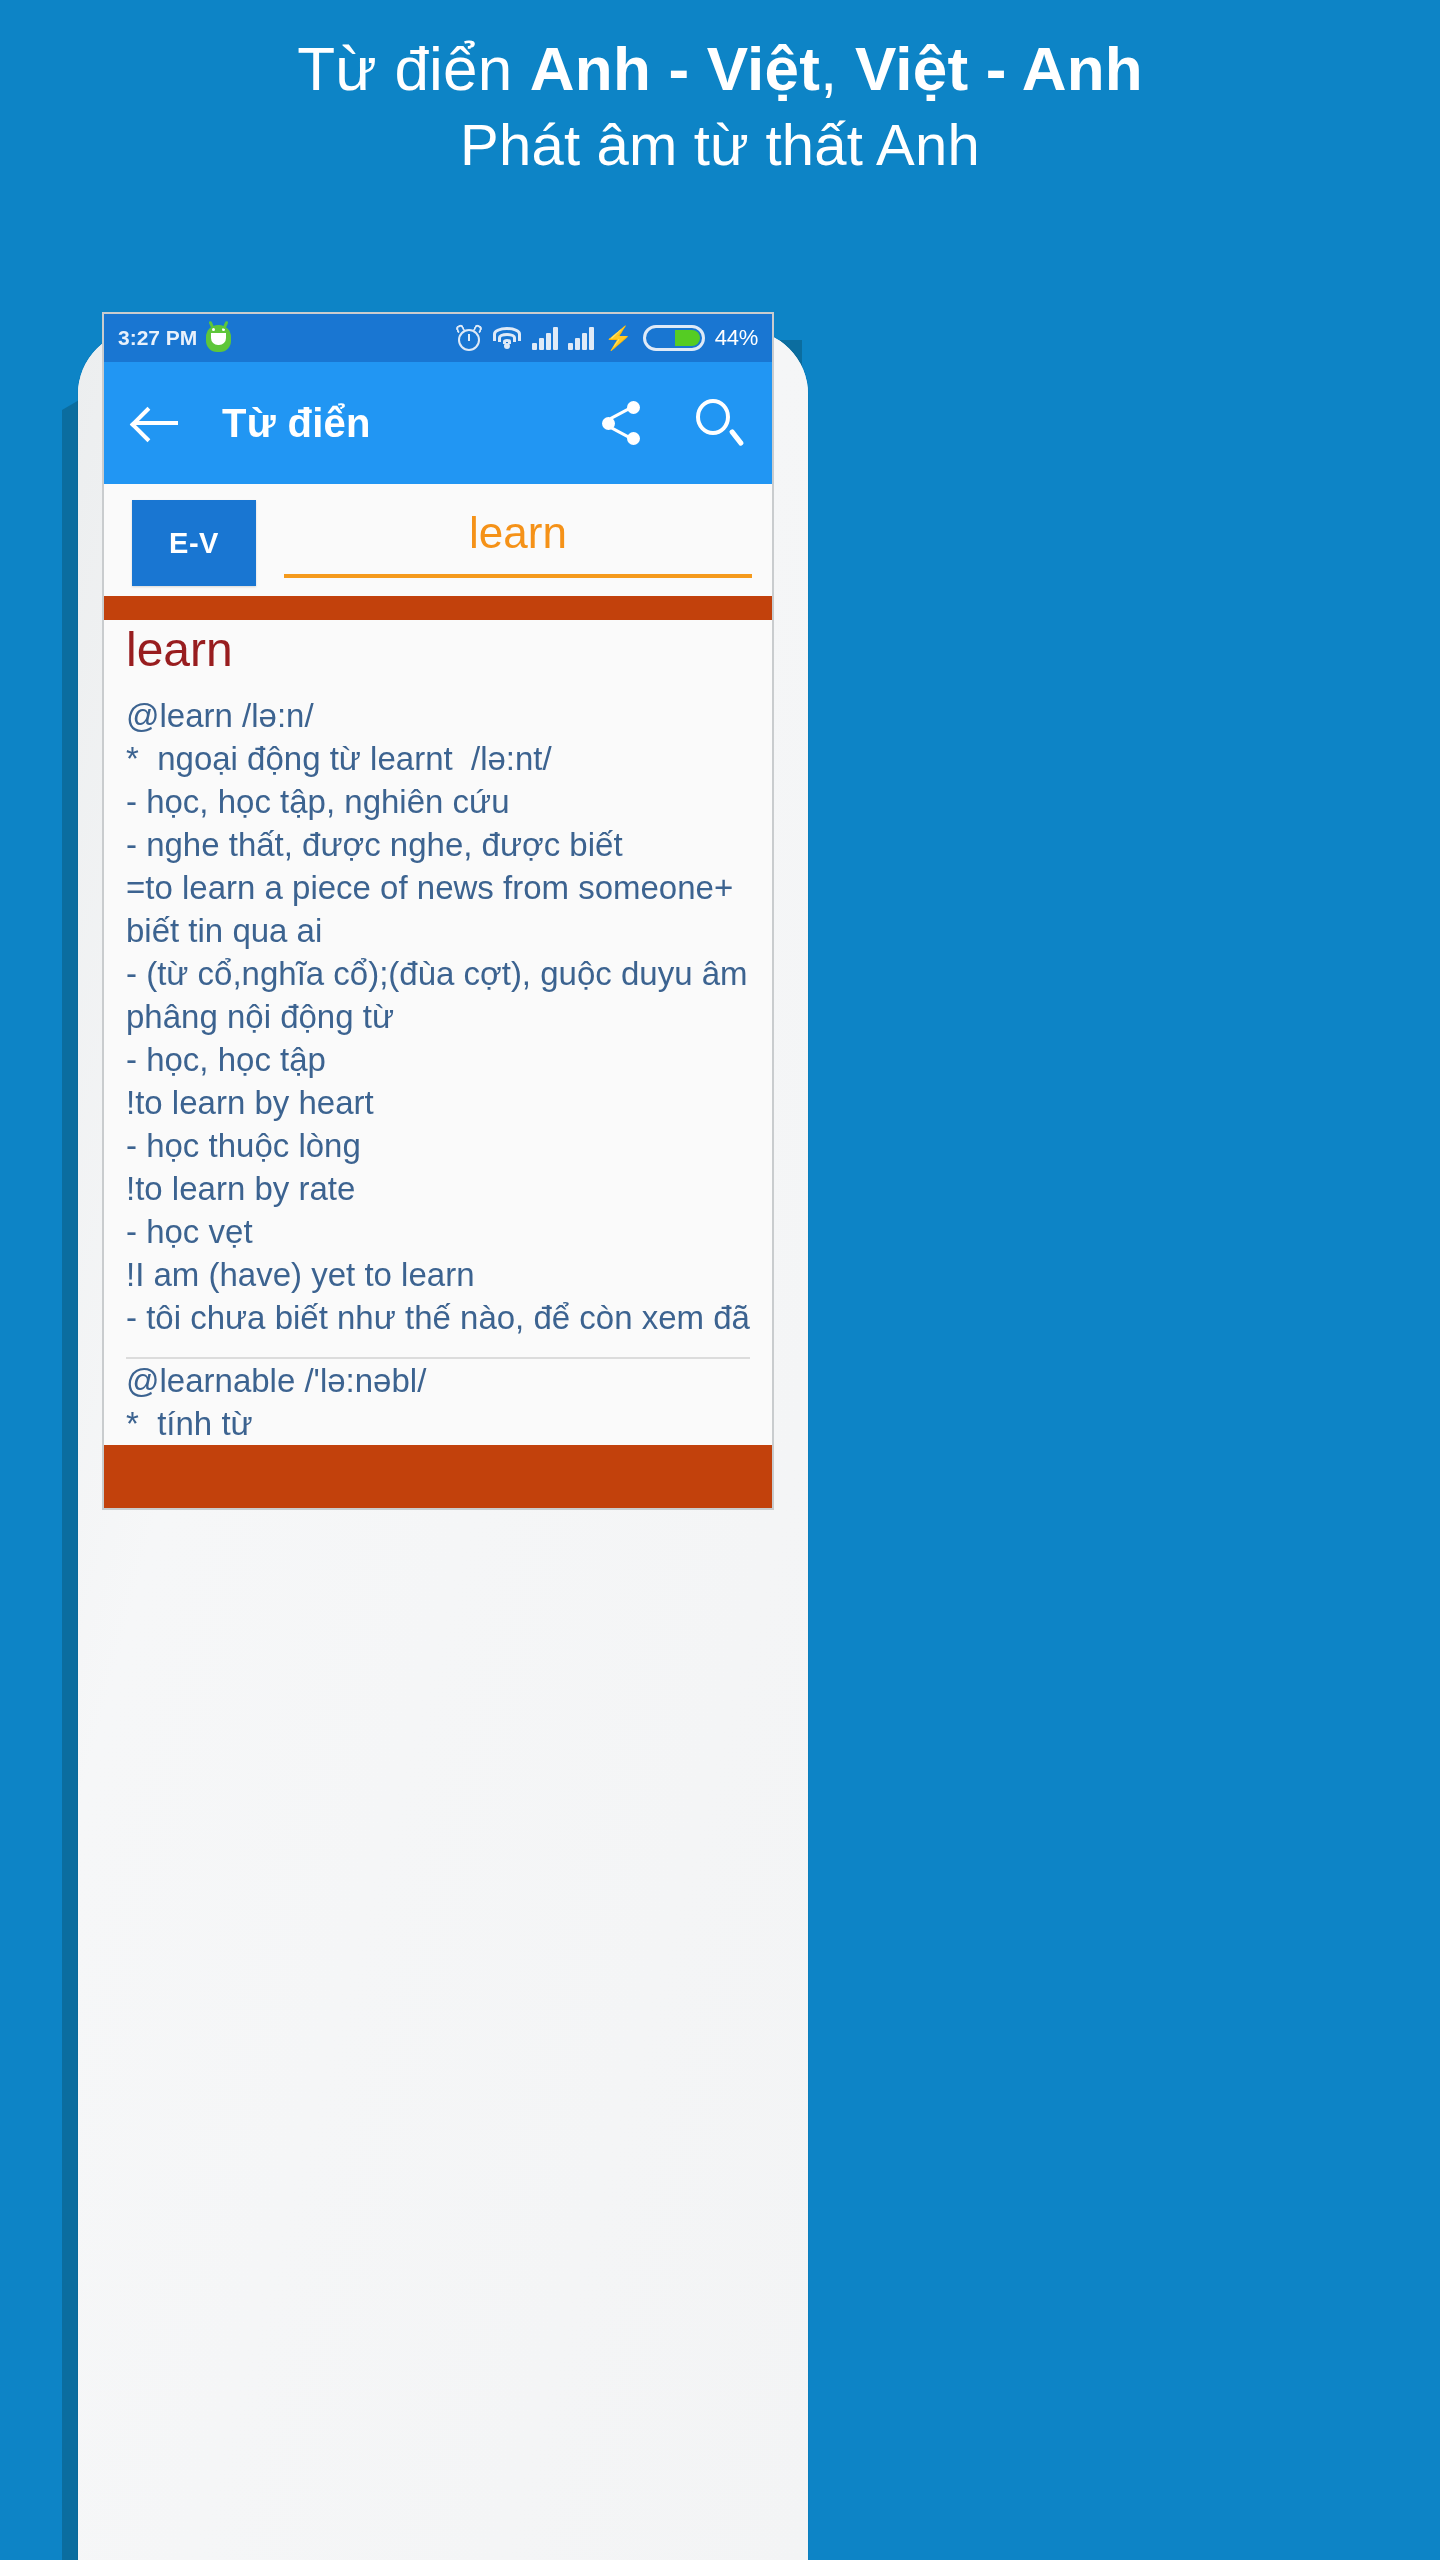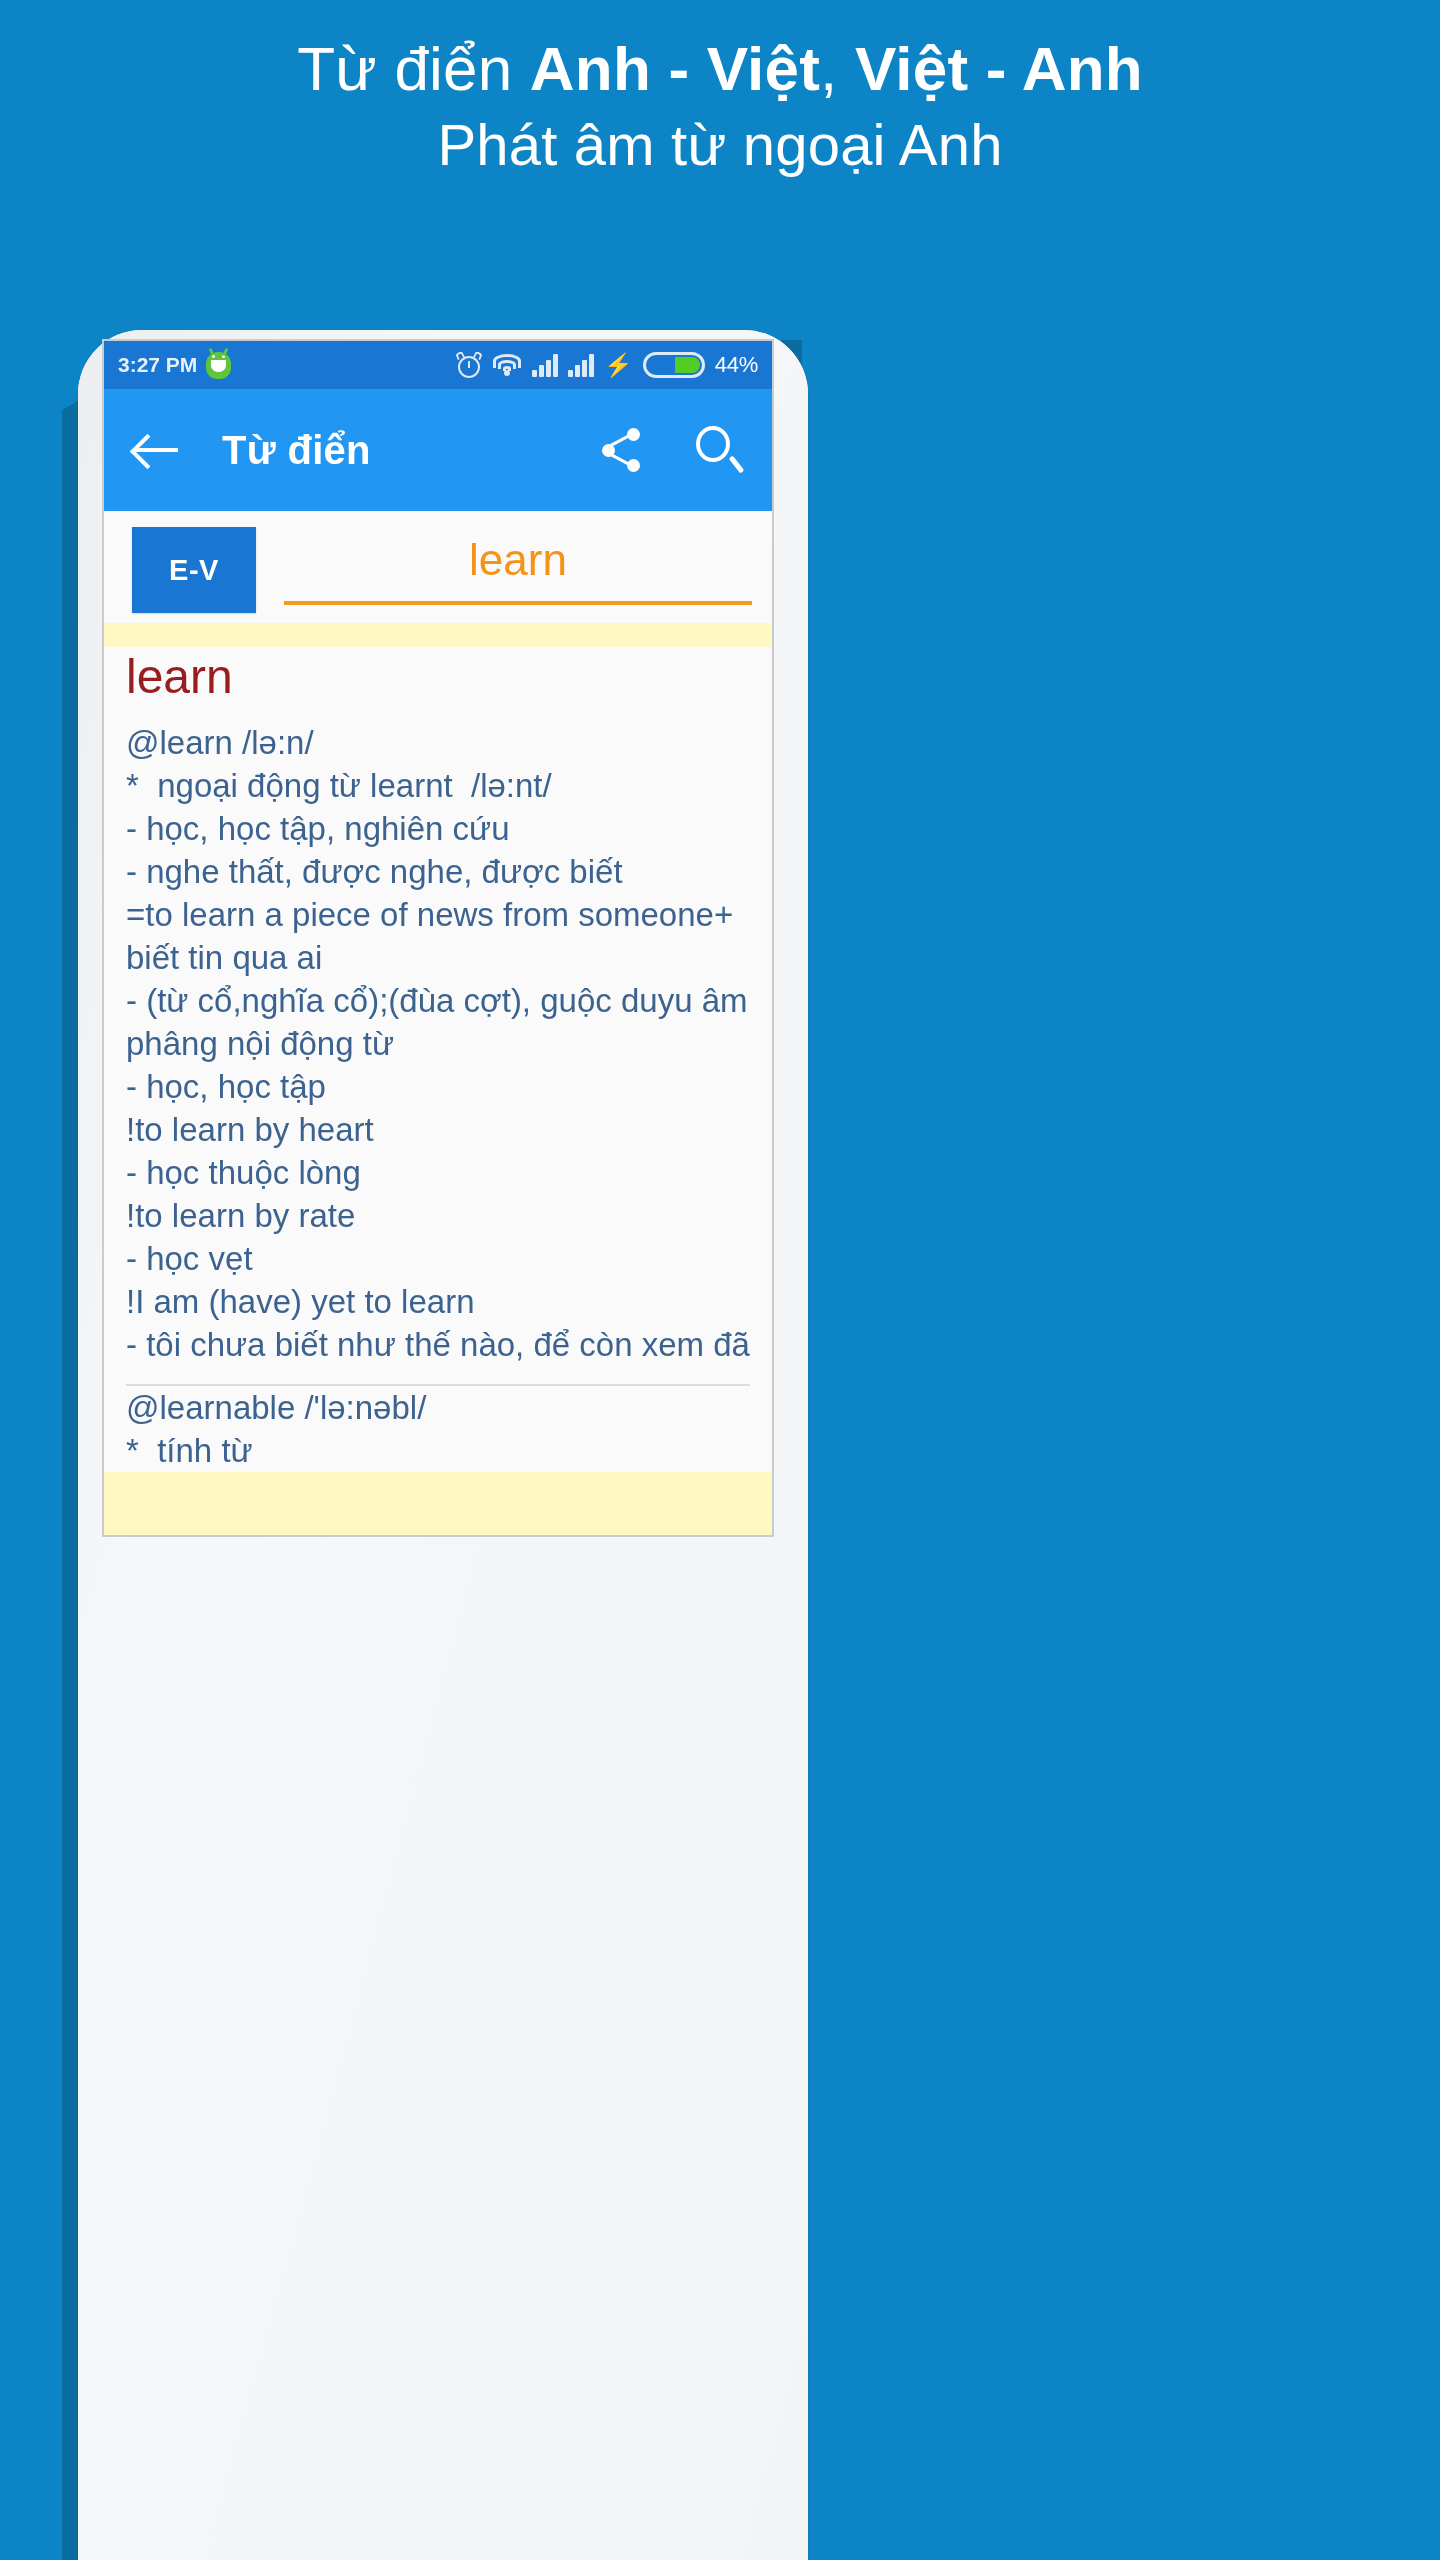--- a/index.html
+++ b/index.html
@@ -58,24 +58,23 @@
   .camera {
     position:absolute; left:630px; top:215px;
     width:38px; height:38px; border-radius:50%;
     background:#dfe1e2;
   }
 
   
   .screen {
     position:absolute; left:102px; top:312px;
     width:672px; height:1198px;
-    background:#fef9c3;
+    background:#c2410c;
     border:2px solid #c9ccce;
     overflow:hidden;
-    margin-top:27px;
   }
 
   
   .statusbar {
     height:48px; background:#1976d2; color:#e8f1fb;
     display:flex; align-items:center; padding:0 14px;
     font-size:21px; font-weight:700;
   }
   .sb-left { display:flex; align-items:center; gap:9px; }
   .sb-right { margin-left:auto; display:flex; align-items:center; gap:10px; }
@@ -218,21 +217,21 @@
   }
   .divider { height:2px; background:#dcdcdc; margin:18px 0 0 0; }
 </style>
 </head>
 <body>
 
 <div class="promo">
   <div class="promo-line1">
     <span>Từ điển </span><span class="bold">Anh - Việt</span><span>, </span><span class="bold">Việt - Anh</span>
   </div>
-  <div class="promo-line2">Phát âm từ ngoại Anh</div>
+  <div class="promo-line2">Phát âm từ thất Anh</div>
 </div>
 
 <div class="phone-shadow"></div>
 
 <div class="phone">
   <div class="phone-inner-shade"></div>
   <div class="speaker"></div>
   <div class="camera"></div>
 
 </div>

